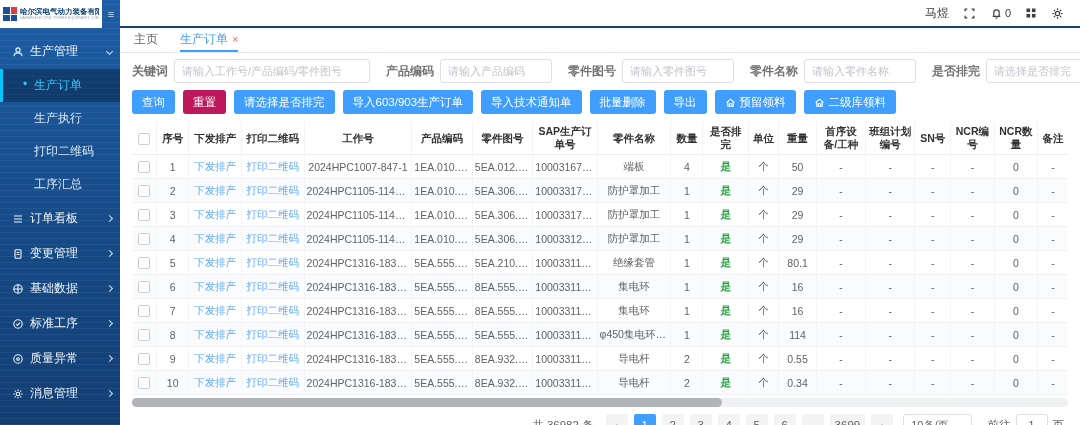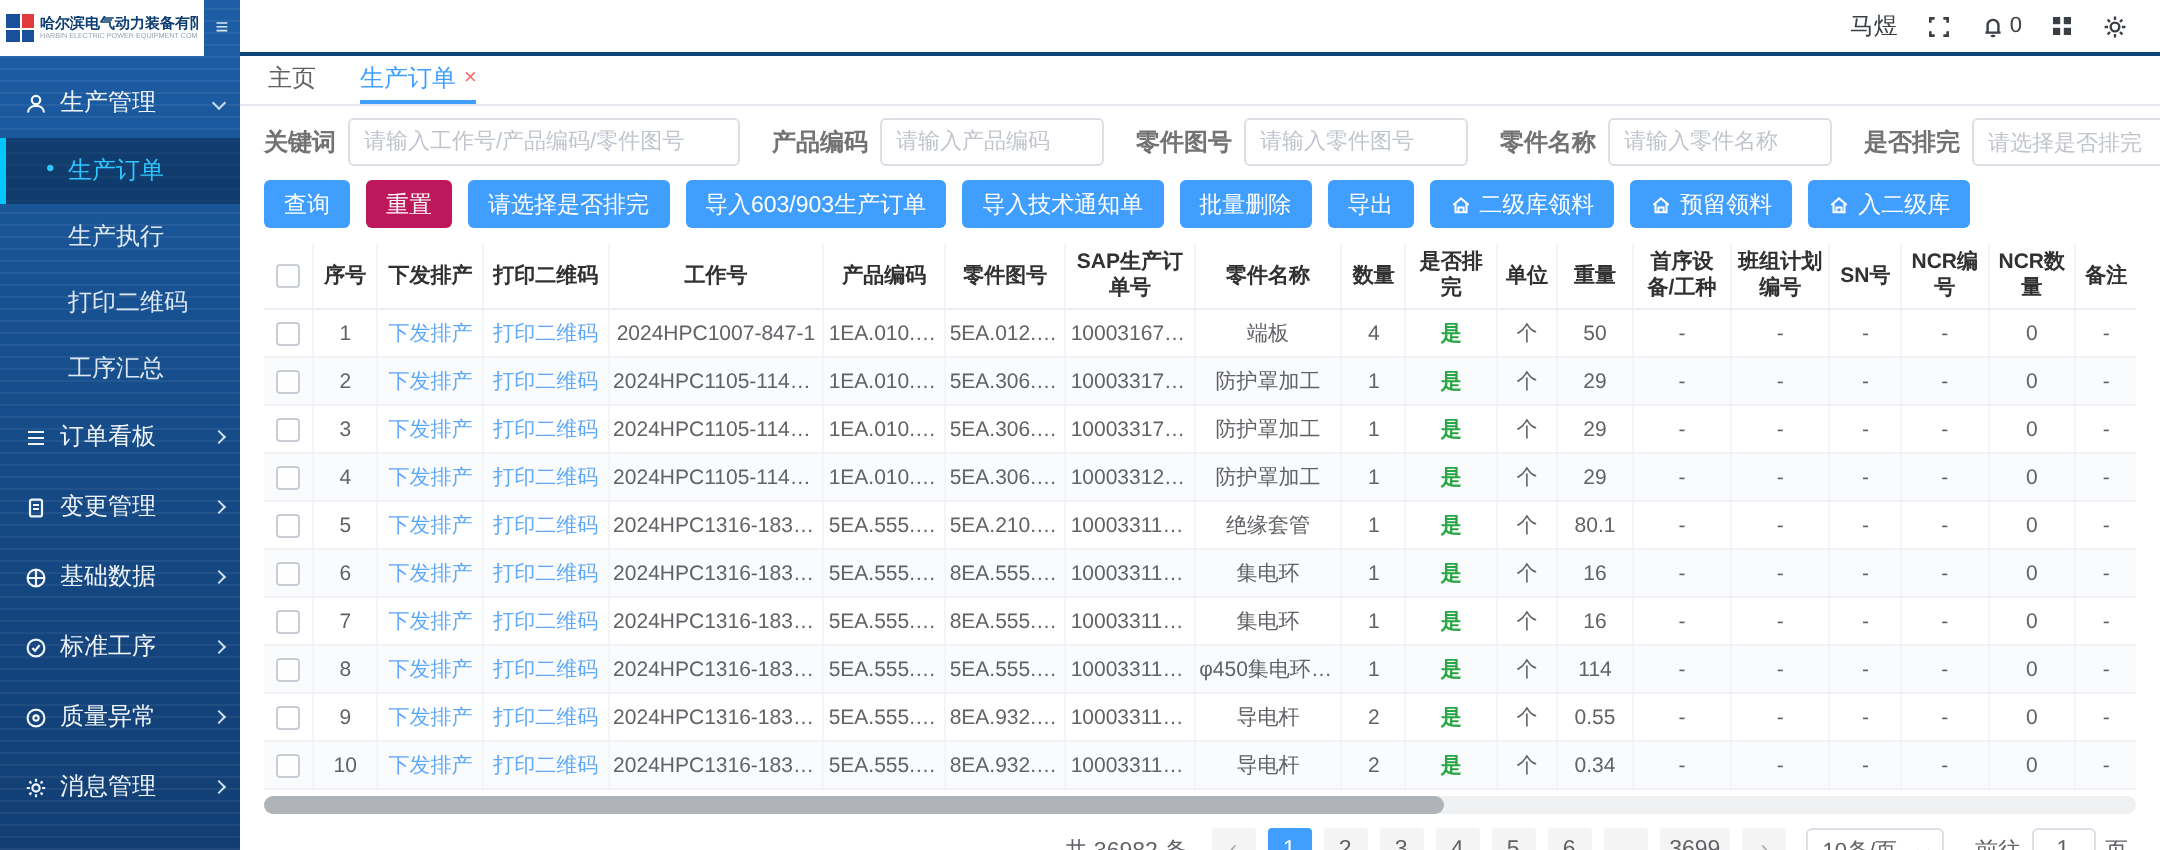--- a/index.html
+++ b/index.html
@@ -272,35 +272,28 @@
             <span>批量删除</span>
           </button>
           <button class="btn">
             <span>导出</span>
           </button>
           <button class="btn">
             <svg width="11" height="11" viewBox="0 0 12 12" fill="none" stroke="currentColor" stroke-width="1.1">
               <path d="M1.8 6L6 2.4 10.2 6"></path>
               <path d="M3 5.2V10h6V5.2M4.6 10V7.4h2.8V10"></path>
             </svg>
-            <span>二级库领料</span>
+            <span>预留领料</span>
           </button>
           <button class="btn">
             <svg width="11" height="11" viewBox="0 0 12 12" fill="none" stroke="currentColor" stroke-width="1.1">
               <path d="M1.8 6L6 2.4 10.2 6"></path>
               <path d="M3 5.2V10h6V5.2M4.6 10V7.4h2.8V10"></path>
             </svg>
-            <span>预留领料</span>
-          </button>
-          <button class="btn">
-            <svg width="11" height="11" viewBox="0 0 12 12" fill="none" stroke="currentColor" stroke-width="1.1">
-              <path d="M1.8 6L6 2.4 10.2 6"></path>
-              <path d="M3 5.2V10h6V5.2M4.6 10V7.4h2.8V10"></path>
-            </svg>
-            <span>入二级库</span>
+            <span>二级库领料</span>
           </button>
         </div>
 
       <div class="table-wrap">
         <table id="orders-table">
           <colgroup id="table-cols">
               <col style="width: 2.62626%;">
               <col style="width: 3.43434%;">
               <col style="width: 5.65657%;">
               <col style="width: 6.66667%;">

